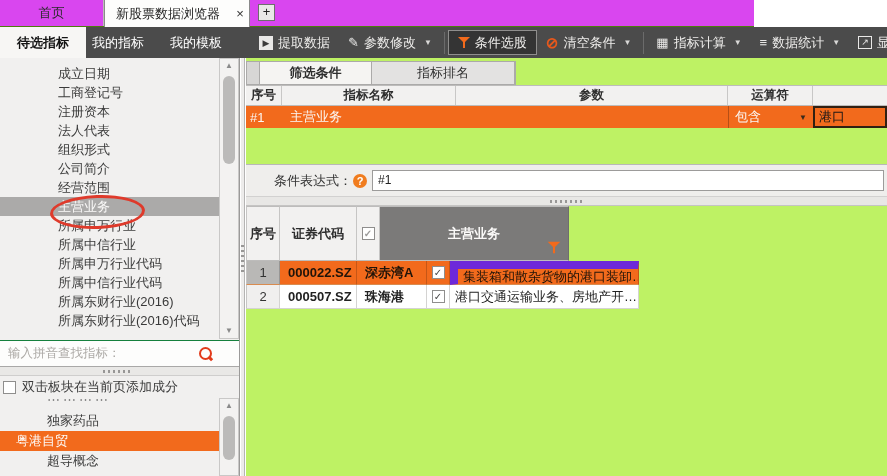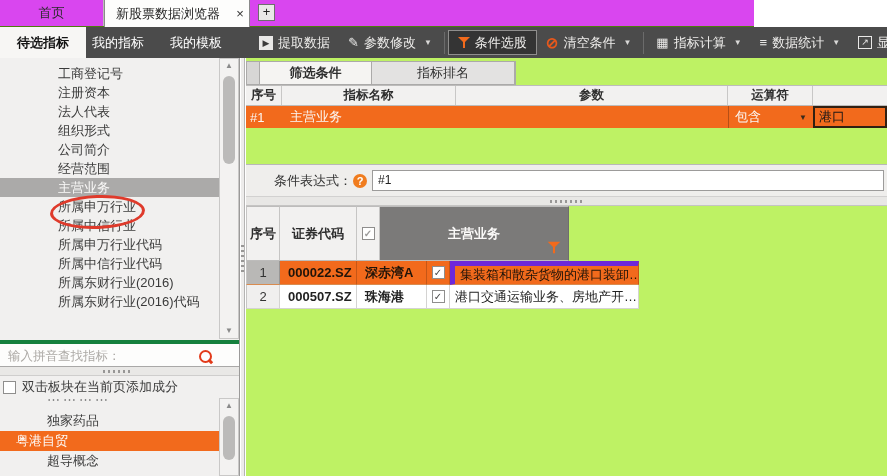--- a/index.html
+++ b/index.html
@@ -51,21 +51,21 @@
   .sidebar { position:absolute; left:0; top:58px; width:240px; height:418px;
              background:#F1F0EF; border-right:1px solid #9B9A99; }
   .ind-list { position:absolute; left:0; top:0; width:219px; height:281px; padding-top:6px; overflow:hidden; }
   .ind-item { height:19px; line-height:19px; padding-left:58px; font-size:13px; color:#3A3A3A; white-space:nowrap; }
   .ind-item.selected { background:#ABAAA9; color:#FBFAF9; }
   .vscroll { position:absolute; width:20px; background:#F3F2F1; border:1px solid #C9C8C7; }
   .vs-arrow { position:absolute; left:0; width:18px; height:14px; text-align:center;
               font-size:8px; color:#8A8A8A; line-height:14px; }
   .vs-thumb { position:absolute; left:3px; width:12px; background:#BBBAB9; border-radius:7px; }
   .search-row { position:absolute; left:0; top:282px; width:239px; height:27px; background:#FDFDFC;
-                border-top:4px solid #15803d; border-bottom:1px solid #A9A8A7; }
+                border-top:1px solid #15803d; border-bottom:1px solid #A9A8A7; }
   .search-ph { position:absolute; left:8px; top:0; line-height:25px; font-size:12.5px; color:#ACA9A5; }
   .mag { position:absolute; left:198px; top:5px; width:16px; height:16px; }
   .mag::before { content:""; position:absolute; left:1px; top:1px; width:9px; height:9px;
                  border:2px solid #E23A1A; border-radius:50%; }
   .mag::after { content:""; position:absolute; left:10px; top:11px; width:5px; height:2.5px;
                 background:#E23A1A; transform:rotate(45deg); }
   .hsplit1 { position:absolute; left:0; top:309px; width:239px; height:9px; background:#E9E8E6;
              border-bottom:1px solid #CFCECD; }
   .dots-h2 { position:absolute; top:3px; height:3px;
             background-image:repeating-linear-gradient(90deg,#989796 0,#989796 2px,transparent 2px,transparent 5px); }
@@ -142,21 +142,21 @@
   .h.dark .funnel { position:absolute; right:8px; bottom:6px; transform:scale(1.05); }
   .rt-row { display:flex; height:24px; font-size:13px; }
   .rt-row .d { display:flex; align-items:center; border-right:1px solid #D4D3D2;
                border-bottom:1px solid #D4D3D2; color:#222; background:#fff; }
   .rt-row .rh-idx { justify-content:center; background:#F0EFEE; color:#333; }
   .rt-row .rh-code, .rt-row .rh-name { padding-left:8px;font-weight:bold; }
   .rt-row .rh-chk, .rt-head .rh-chk { justify-content:center; }
   .rt-row.sel .d { background:#F26A1C; color:#201409; border-right:1px solid rgba(0,0,0,.18);
                    border-bottom:1px solid #D98B4F; }
   .rt-row.sel .rh-idx { background:#B9B8B6; color:#333; }
-  .rt-row .focus-cell { border:5px solid #6d28d9; padding-left:4px; }
+  .rt-row .focus-cell { border:8px solid #6d28d9; padding-left:4px; }
   .rt-row .rh-biz { padding-left:5px; white-space:nowrap; overflow:hidden; }
 </style>
 </head>
 <body>
 
 <div class="screen">
 
   <div class="topbar">
     <div class="tab-home">首页</div>
     <div class="tab-doc">
@@ -205,20 +205,21 @@
       <div class="tb-btn">
         <span class="i-chart">↗</span>
         <span>显示图形</span>
       </div>
 
     </div>
   </div>
 
   <div class="sidebar">
     <div class="ind-list">
+      <div class="ind-item">成立日期</div>
       <div class="ind-item">工商登记号</div>
       <div class="ind-item">注册资本</div>
       <div class="ind-item">法人代表</div>
       <div class="ind-item">组织形式</div>
       <div class="ind-item">公司简介</div>
       <div class="ind-item">经营范围</div>
       <div class="ind-item selected">主营业务</div>
       <div class="ind-item">所属申万行业</div>
       <div class="ind-item">所属中信行业</div>
       <div class="ind-item">所属申万行业代码</div>

